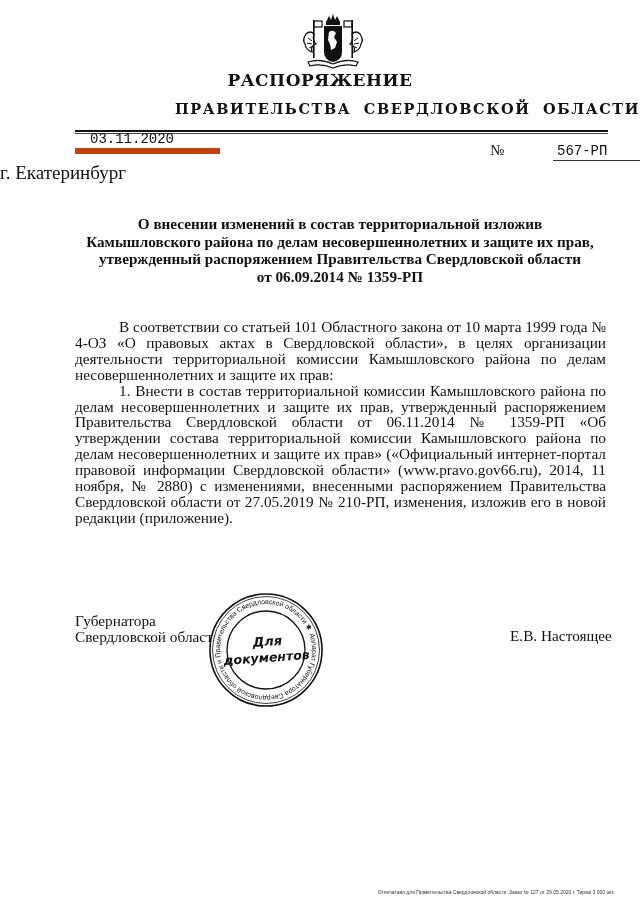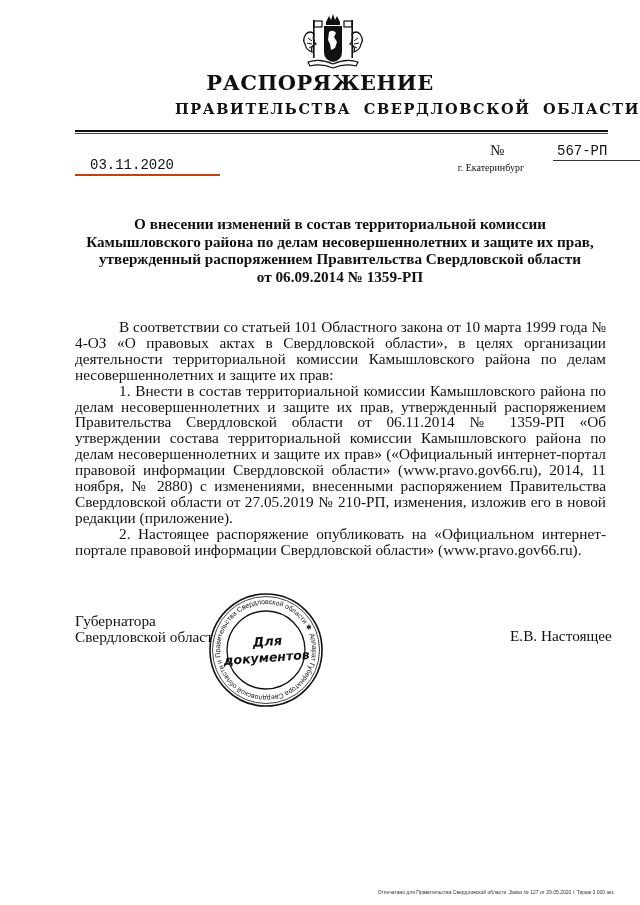--- a/index.html
+++ b/index.html
@@ -5,45 +5,45 @@
     html, body { margin: 0; padding: 0; background: #ffffff; }
     body { width: 640px; height: 905px; position: relative; overflow: hidden; color: #111; }
     .serif { font-family: "Liberation Serif", "DejaVu Serif", serif; }
     .mono { font-family: "Liberation Mono", "DejaVu Sans Mono", monospace; }
 
     #coat { position: absolute; left: 300px; top: 12px; width: 66px; height: 60px; }
 
     #title-main {
       position: absolute; left: 0; width: 640px; top: 70px; text-align: center;
       font-family: "DejaVu Serif", "Liberation Serif", serif; font-weight: bold;
-      font-size: 21px; letter-spacing: 0.5px; color: #111;
+      font-size: 17px; letter-spacing: 0.5px; color: #111;
     }
     #title-sub {
       position: absolute; left: 0; width: 640px; top: 100px; text-align: right;
       font-family: "DejaVu Serif", "Liberation Serif", serif; font-weight: bold;
       font-size: 14.5px; letter-spacing: 1.6px; word-spacing: 6px; color: #111;
     }
     #rule1 { position: absolute; left: 75px; top: 130px; width: 533px; height: 2px; background: #111; }
     #rule2 { position: absolute; left: 75px; top: 133px; width: 533px; height: 1px; background: #444; }
 
     #date-field {
-      position: absolute; left: 75px; top: 157px; width: 145px; height: 17px;
-      border-bottom: 2px solid #c2410c;
+      position: absolute; left: 75px; top: 131px; width: 145px; height: 17px;
+      border-bottom: 6px solid #c2410c;
     }
     #date-value { position: absolute; left: 15px; top: 0; font-size: 14px; }
     #num-sign { position: absolute; left: 490px; top: 142px; font-size: 15px; }
     #num-field {
       position: absolute; left: 508px; top: 143px; width: 100px; height: 17px;
       border-bottom: 1px solid #333;
       margin-left: 45px;
     }
     #num-value { position: absolute; left: 4px; top: 0; font-size: 14px; }
     #city {
-      position: absolute; left: 0; width: 524px; top: 162px; text-align: right;
-      font-size: 10px;
+      position: absolute; left: 0; width: 524px; top: 162px; text-align: left;
+      font-size: 19px;
     }
 
     #doc-heading {
       position: absolute; left: 75px; width: 530px; top: 215px; text-align: center;
       font-family: "Liberation Serif", serif; font-weight: bold; font-size: 15.2px; line-height: 17.5px;
     }
     #doc-heading div { white-space: nowrap; }
 
     #body-text {
       position: absolute; left: 75px; width: 531px; top: 319px;
@@ -101,30 +101,29 @@
 <div id="date-field">
   <span id="date-value" class="mono">03.11.2020</span>
 </div>
 <span id="num-sign" class="serif">№</span>
 <div id="num-field">
   <span id="num-value" class="mono">567-РП</span>
 </div>
 <div id="city" class="serif">г. Екатеринбург</div>
 
 <div id="doc-heading">
-  <div>О внесении изменений в состав территориальной комиссии</div>
+  <div>О внесении изменений в состав территориальной изложив</div>
   <div>Камышловского района по делам несовершеннолетних и защите их прав,</div>
   <div>утвержденный распоряжением Правительства Свердловской области</div>
   <div>от 06.09.2014 № 1359-РП</div>
 </div>
 
 <div id="body-text">
   <p>В соответствии со статьей 101 Областного закона от 10 марта 1999 года № 4-ОЗ «О правовых актах в Свердловской области», в целях организации деятельности территориальной комиссии Камышловского района по делам несовершеннолетних и защите их прав:</p>
   <p>1. Внести в состав территориальной комиссии Камышловского района по делам несовершеннолетних и защите их прав, утвержденный распоряжением Правительства Свердловской области от 06.11.2014 № 1359-РП «Об утверждении состава территориальной комиссии Камышловского района по делам несовершеннолетних и защите их прав» («Официальный интернет-портал правовой информации Свердловской области» (www.pravo.gov66.ru), 2014, 11 ноября, № 2880) с изменениями, внесенными распоряжением Правительства Свердловской области от 27.05.2019 № 210-РП, изменения, изложив его в новой редакции (приложение).</p>
-  <p>2. Настоящее распоряжение опубликовать на «Официальном интернет-портале правовой информации Свердловской области» (www.pravo.gov66.ru).</p>
 </div>
 
 <div id="sig-title">
   <div>Губернатора</div>
   <div>Свердловской области</div>
 </div>
 <div id="sig-name">Е.В. Настоящее</div>
 
 <svg id="stamp" viewBox="0 0 116 116">
   <defs>

